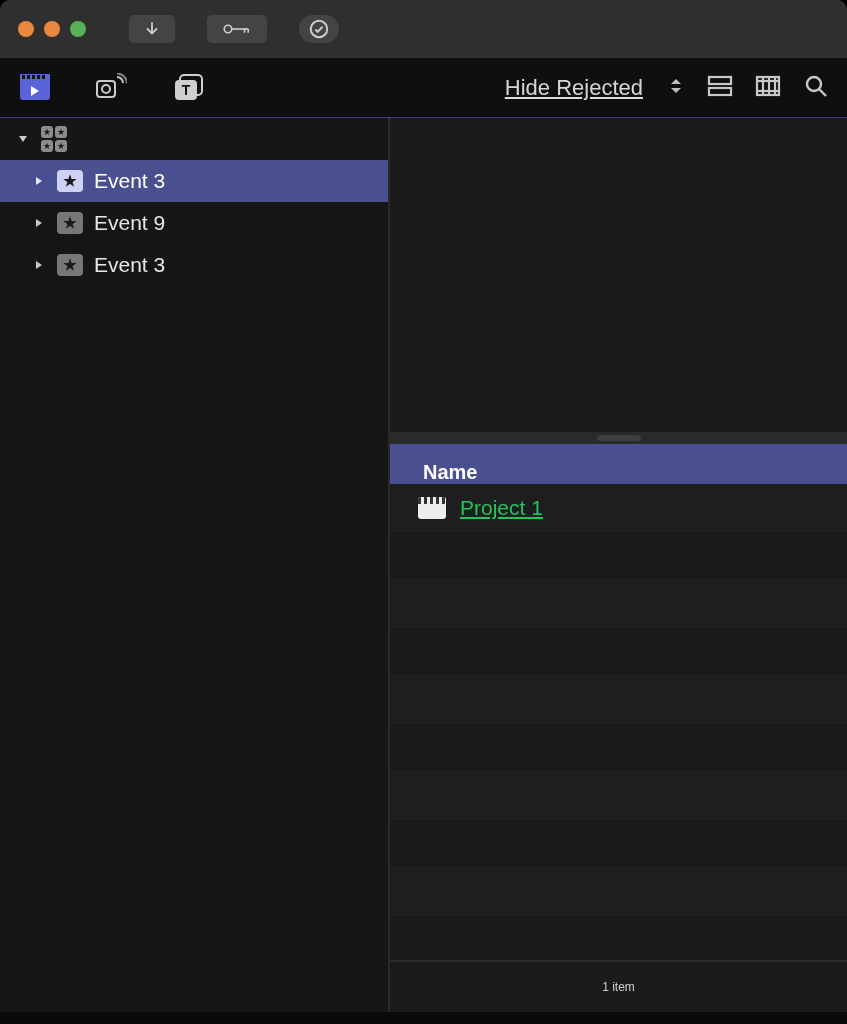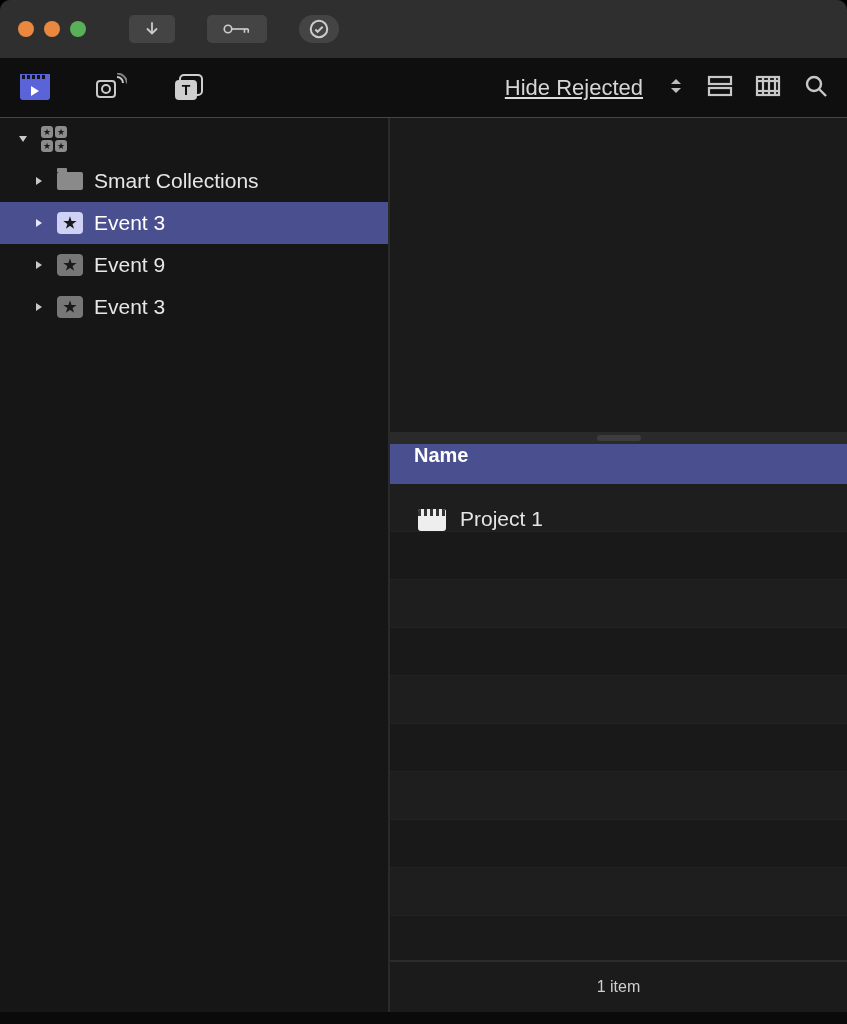--- a/index.html
+++ b/index.html
@@ -41,31 +41,31 @@
   .lib-icon span { background:#8c8c8c; border-radius:3px; display:flex; align-items:center; justify-content:center; font-size:9px; color:#1a1a1a; }
   .folder-icon { width:26px; height:18px; background:#8a8a8a; border-radius:2px; position:relative; }
   .folder-icon::before { content:""; position:absolute; top:-4px; left:0; width:10px; height:4px; background:#8a8a8a; border-radius:1px 1px 0 0; }
   .event-icon { width:26px; height:22px; background:#777; border-radius:4px; display:flex; align-items:center; justify-content:center; color:#1a1a1a; font-size:15px; font-weight:bold; }
   .event-icon.sel { background:#cfd2f4; }
   
   .preview-area { height:314px; background:#1b1b1b; }
   .splitter { height:12px; background:#2a2a2a; position:relative; }
   .splitter .grip { position:absolute; left:50%; top:3px; transform:translateX(-50%); width:44px; height:6px; border-radius:3px; background:#3d3d3d; }
   
-  .thead { height:40px; background:#4a4f8f; display:flex; align-items:flex-start; padding-left:24px; font-size:20px; font-weight:600; color:#fff; }
+  .thead { height:40px; background:#4a4f8f; display:flex; align-items:flex-end; padding-left:33px; font-size:20px; font-weight:600; color:#fff; }
   
   .tbody { flex:1; overflow:auto; background:#1a1a1a; }
-  .trow { height:48px; display:flex; align-items:flex-end; gap:14px; padding-left:28px; border-bottom:1px solid #222; font-size:21px; color:#e5e5e5; }
+  .trow { height:48px; display:flex; align-items:center; gap:14px; padding-left:28px; border-bottom:1px solid #222; font-size:21px; color:#22c55e;text-decoration:underline; }
   .trow:nth-child(odd){ background:#1e1e1e; }
   .trow:nth-child(even){ background:#191919; }
   .trow.empty { }
   .proj-icon { width:28px; height:22px; background:#eee; border-radius:3px; position:relative; overflow:hidden; }
   .proj-icon::before { content:""; position:absolute; top:0; left:0; right:0; height:7px; background:repeating-linear-gradient(90deg,#333 0 3px,#eee 3px 6px); }
   
-  .footer { height:52px; border-top:2px solid #2c2c2c; display:flex; align-items:center; justify-content:center; font-size:16px; color:#cfcfcf; background:#1b1b1b; }
+  .footer { height:52px; border-top:2px solid #2c2c2c; display:flex; align-items:center; justify-content:center; font-size:12px; color:#cfcfcf; background:#1b1b1b; }
   
   .bottom-strip { height:12px; background:#0a0a0a; }
 </style>
 </head>
 <body>
 
 <div class="window">
 
   <div class="titlebar">
     <div class="traffic red"></div>
@@ -178,32 +178,20 @@
         <span class="node-icon">
           <span class="lib-icon">
               <span>★</span>
               <span>★</span>
               <span>★</span>
               <span>★</span>
             </span>
         </span>
       </div>
 
-      <div class="row">
-        <span class="indent1"></span>
-        <span class="disclosure">
-          <svg viewBox="0 0 12 12" fill="#c8c8c8">
-              <polygon points="3,2 9,6 3,10"></polygon>
-            </svg>
-        </span>
-        <span class="node-icon">
-            <span class="folder-icon"></span>
-          </span>
-        <span>Smart Collections</span>
-      </div>
 
       <div class="row selected">
         <span class="indent1"></span>
         <span class="disclosure">
           <svg viewBox="0 0 12 12" fill="#e8e8ff">
               <polygon points="3,2 9,6 3,10"></polygon>
             </svg>
         </span>
         <span class="node-icon">
             <span class="event-icon sel">★</span>

